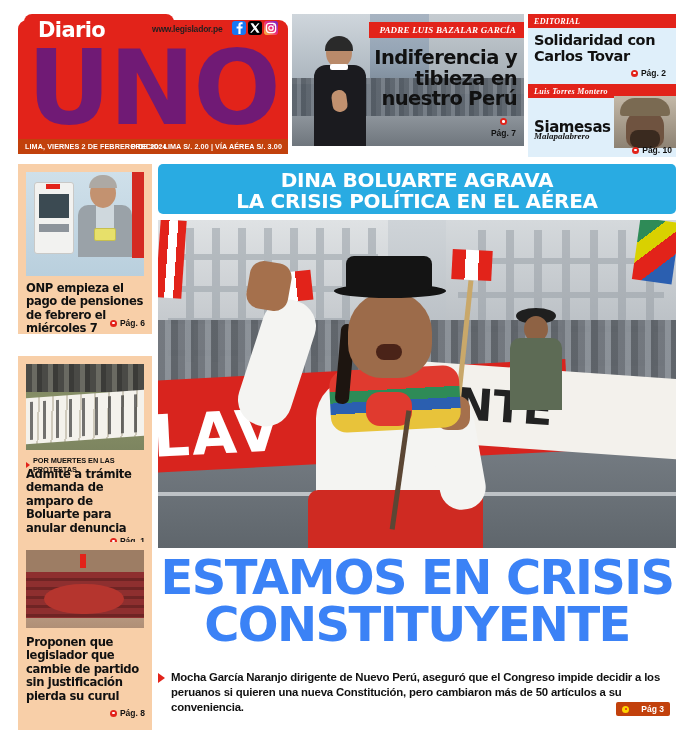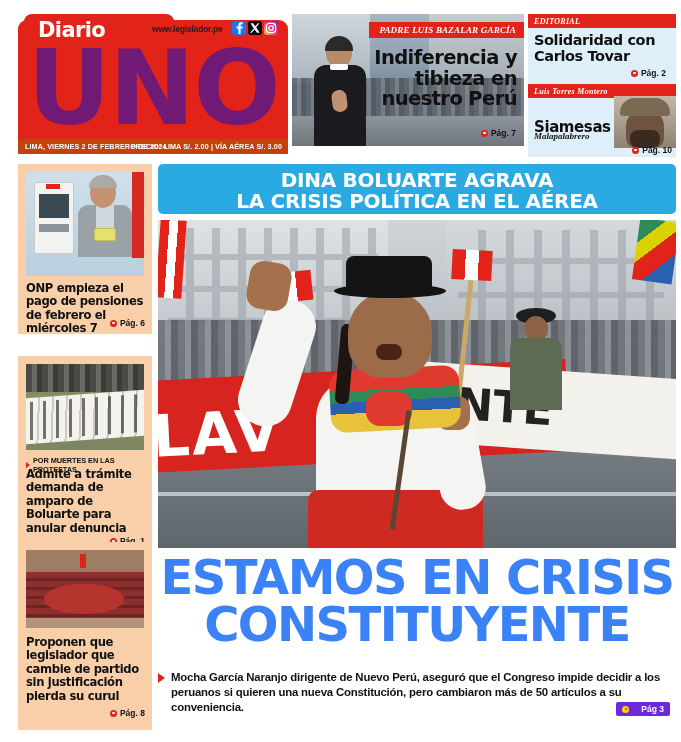--- a/index.html
+++ b/index.html
@@ -70,21 +70,21 @@
   .promo .priest .hands{ position:absolute; left:20px; top:52px; width:15px; height:22px;
       background:#c1916f; border-radius:7px; transform:rotate(-8deg); }
   .promo .priest .collar{ position:absolute; left:18px; top:26px; width:18px; height:6px;
       background:#fff; border-radius:2px; }
   .promo-kick{ position:absolute; right:0; top:8px; background:#e2231a; color:#fff;
       font-size:9px; font-weight:bold; font-style:italic; padding:3px 8px 3px 10px;
       letter-spacing:0.2px; font-family:"Liberation Serif", serif; }
   .promo-title{ position:absolute; right:7px; top:34px; width:160px; text-align:right;
       color:#111; font-size:19.5px; line-height:20.5px; font-weight:bold;
       letter-spacing:-0.6px; font-family:"DejaVu Sans", sans-serif; }
-  .promo-pag{ position:absolute; right:8px; bottom:8px; display:flex; align-items:center; gap:3px; }
+  .promo-pag{ position:absolute; right:8px; bottom:8px; display:flex; align-items:center; gap:3px;flex-direction:column; }
 
   
   .edcol{ position:absolute; left:528px; top:14px; width:148px; height:143px;
           background:#dfeffa; }
   .ed-strip{ position:absolute; left:0; width:148px; height:14px; background:#e2231a; }
   .ed-strip span{ position:absolute; left:6px; top:2.5px; color:#fff; font-size:8px;
       font-weight:bold; font-style:italic; letter-spacing:0.3px;
       font-family:"Liberation Serif", serif; }
   .ed1-strip{ top:0; }
   .ed-title{ position:absolute; left:6px; top:18px; width:140px; color:#111;
@@ -250,21 +250,21 @@
       color:#3b82f6; font-size:48px; line-height:47px; font-weight:bold;
       text-align:center; letter-spacing:-1.6px; font-family:"DejaVu Sans", sans-serif; }
 
   
   .caption{ position:absolute; left:158px; top:670px; width:518px; }
   .caption .tri2{ position:absolute; left:0; top:3px; width:0; height:0;
       border-left:7px solid #e2231a; border-top:5px solid transparent;
       border-bottom:5px solid transparent; }
   .caption p{ margin-left:13px; color:#111; font-size:11.4px; line-height:14.8px;
       font-weight:bold; letter-spacing:-0.2px; }
-  .pagbox{ position:absolute; right:6px; top:32px; background:#6d28d9; color:#fff;
+  .pagbox{ position:absolute; right:6px; top:32px; background:#c2410c; color:#fff;
       font-size:8.5px; font-weight:bold; padding:2px 6px; border-radius:2px;
       display:flex; align-items:center; gap:12px; }
   .pagbox .dotw{ width:7px; height:7px; border-radius:50%; background:#ffd400; position:relative; }
   .pagbox .dotw::after{ content:""; position:absolute; left:2.2px; top:2.2px;
       width:2.6px; height:2.6px; border-radius:50%; background:#e2231a; }
 </style>
 </head>
 <body>
 
 <div id="page">

